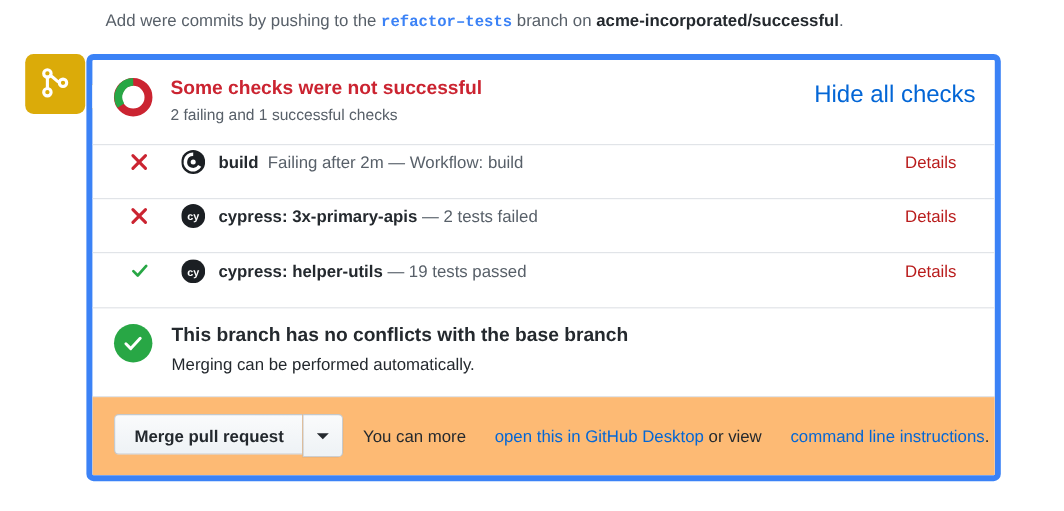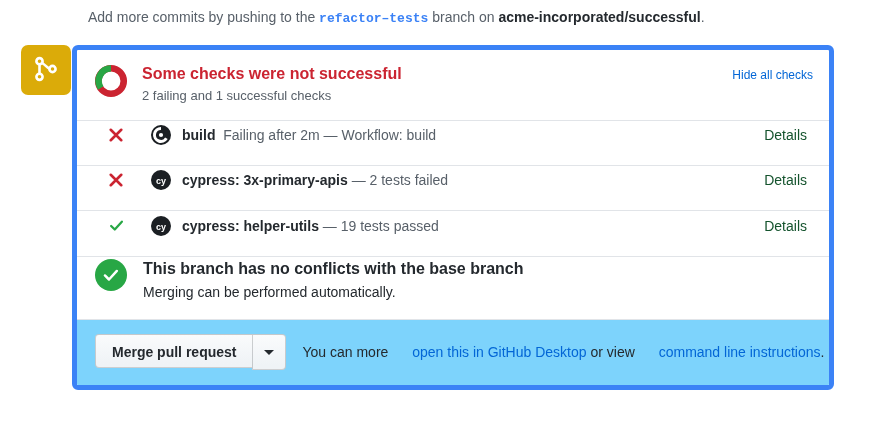--- a/index.html
+++ b/index.html
@@ -103,21 +103,21 @@
     color: #cb2431;
     line-height: 21px;
   }
   .status-sub {
     font-size: 13px;
     color: #586069;
     line-height: 20px;
     margin-top: 2px;
   }
   .hide-checks {
-    font-size: 12px;
+    font-size: 20px;
     color: #0366d6;
     white-space: nowrap;
     align-self: flex-start;
     margin-top: 5px;
     cursor: pointer;
   }
 
   
   .checks-list {
     border-top: 1px solid #e1e4e8;
@@ -159,31 +159,31 @@
     white-space: nowrap;
     overflow: hidden;
     text-overflow: ellipsis;
   }
   .check-text .ctx {
     font-weight: bold;
     color: #24292e;
   }
   .details-link {
     font-size: 14px;
-    color: #14532d;
-    white-space: nowrap;
-    cursor: pointer;
-    margin-right: 6px;
+    color: #b91c1c;
+    white-space: nowrap;
+    cursor: pointer;
+    margin-right: 16px;
   }
 
   
   .conflict-section {
     display: flex;
     align-items: flex-start;
-    padding: 1px 16px 17px 16px;
+    padding: 12px 16px 17px 16px;
     border-top: 1px solid #e1e4e8;
   }
   .green-circle {
     width: 32px;
     height: 32px;
     flex: 0 0 32px;
     border-radius: 50%;
     background: #28a745;
     display: flex;
     align-items: center;
@@ -204,21 +204,21 @@
     font-size: 14px;
     color: #24292e;
     line-height: 20px;
     margin-top: 2px;
   }
 
   
   .merge-footer {
     display: flex;
     align-items: center;
-    background: #7dd3fc;
+    background: #fdba74;
     border-top: 1px solid #e1e4e8;
     padding: 14px 16px 15px 16px;
   }
   .btn-group {
     display: flex;
     margin-left: 2px;
   }
   .merge-btn {
     background: linear-gradient(180deg, #fafbfc 0%, #eff3f6 90%);
     border: 1px solid rgba(27,31,35,0.2);
@@ -263,21 +263,21 @@
     color: #0366d6;
     text-decoration: none;
     cursor: pointer;
     margin-left: 20px;
   }
 </style>
 </head>
 <body>
 
 <div class="push-line">
-  <span>Add more commits by pushing to the </span><span class="mono">refactor–tests</span><span> branch on </span><span class="repo">acme-incorporated/successful</span><span>.</span>
+  <span>Add were commits by pushing to the </span><span class="mono">refactor–tests</span><span> branch on </span><span class="repo">acme-incorporated/successful</span><span>.</span>
 </div>
 
 <div class="badge-avatar">
   <span>
     <svg width="26" height="26" viewBox="0 0 16 16" fill="none">
       <circle cx="4" cy="3.2" r="1.9" stroke="#ffffff" stroke-width="1.6" fill="none"></circle>
       <circle cx="4" cy="12.8" r="1.9" stroke="#ffffff" stroke-width="1.6" fill="none"></circle>
       <circle cx="12" cy="8" r="1.9" stroke="#ffffff" stroke-width="1.6" fill="none"></circle>
       <path d="M4 5.1 L4 10.9" stroke="#ffffff" stroke-width="1.6" stroke-linecap="round"></path>
       <path d="M5.6 4.3 C8 5.8 8.4 7 10.1 7.7" stroke="#ffffff" stroke-width="1.6" stroke-linecap="round" fill="none"></path>

